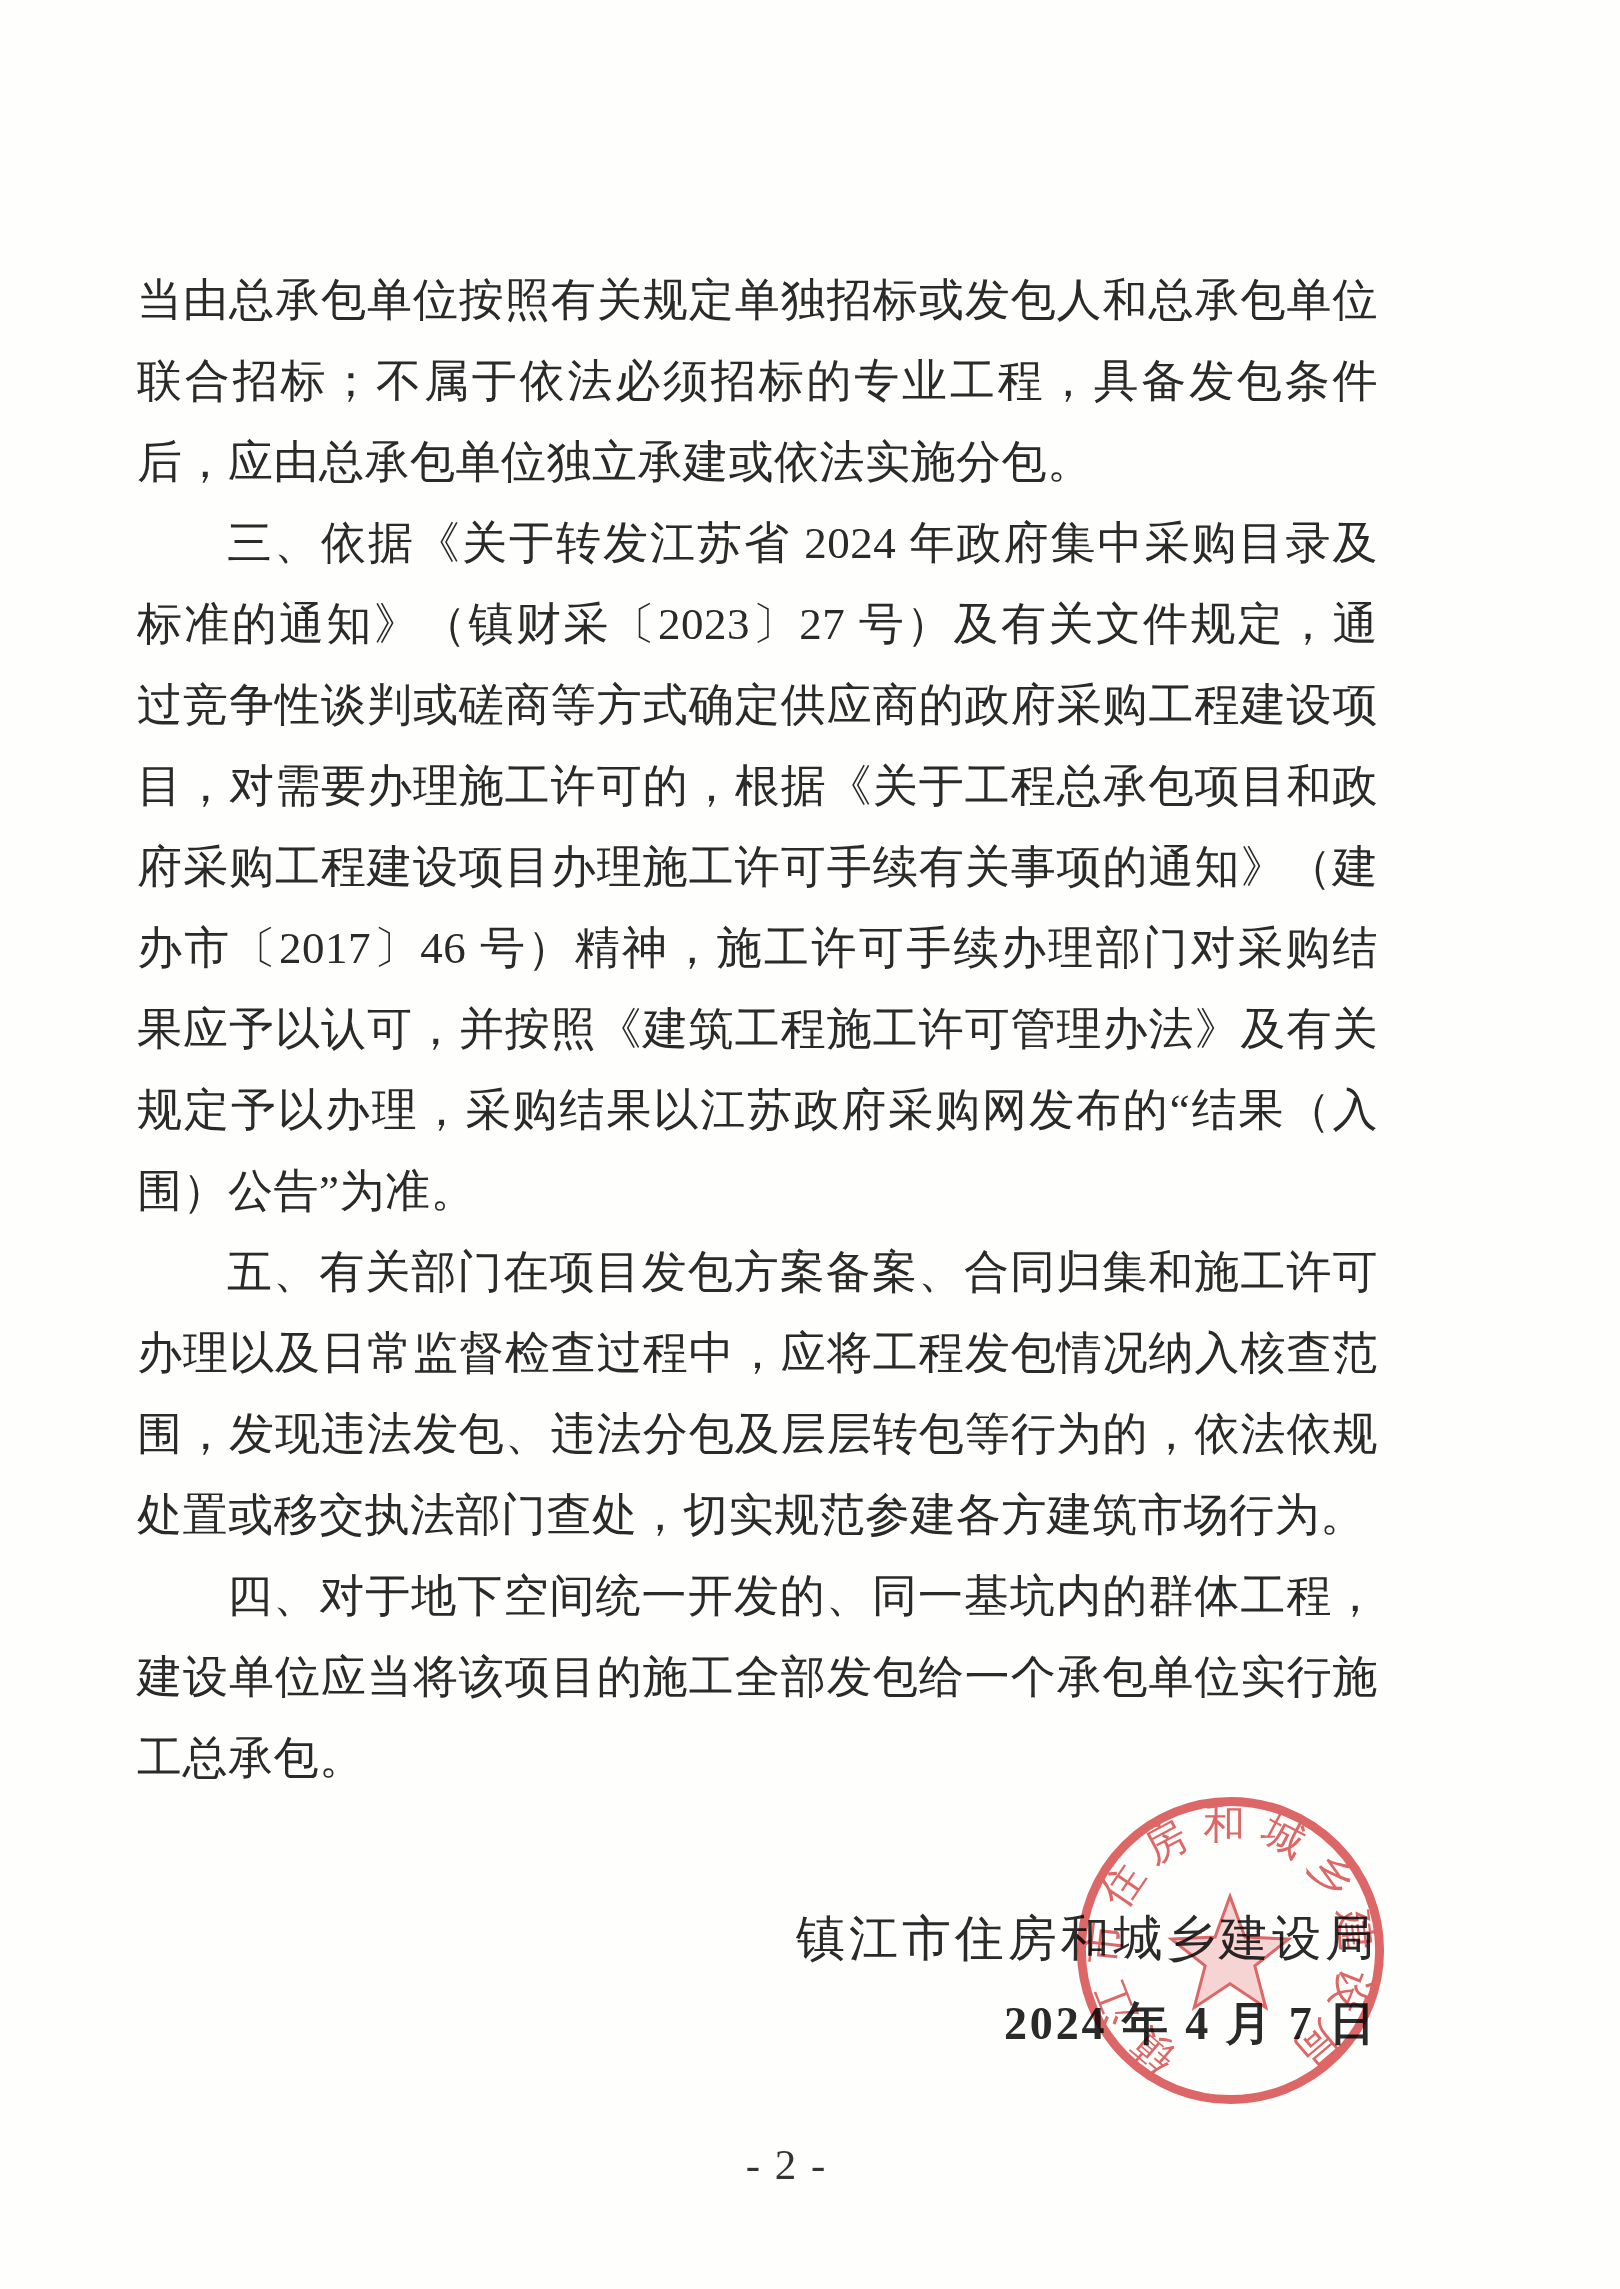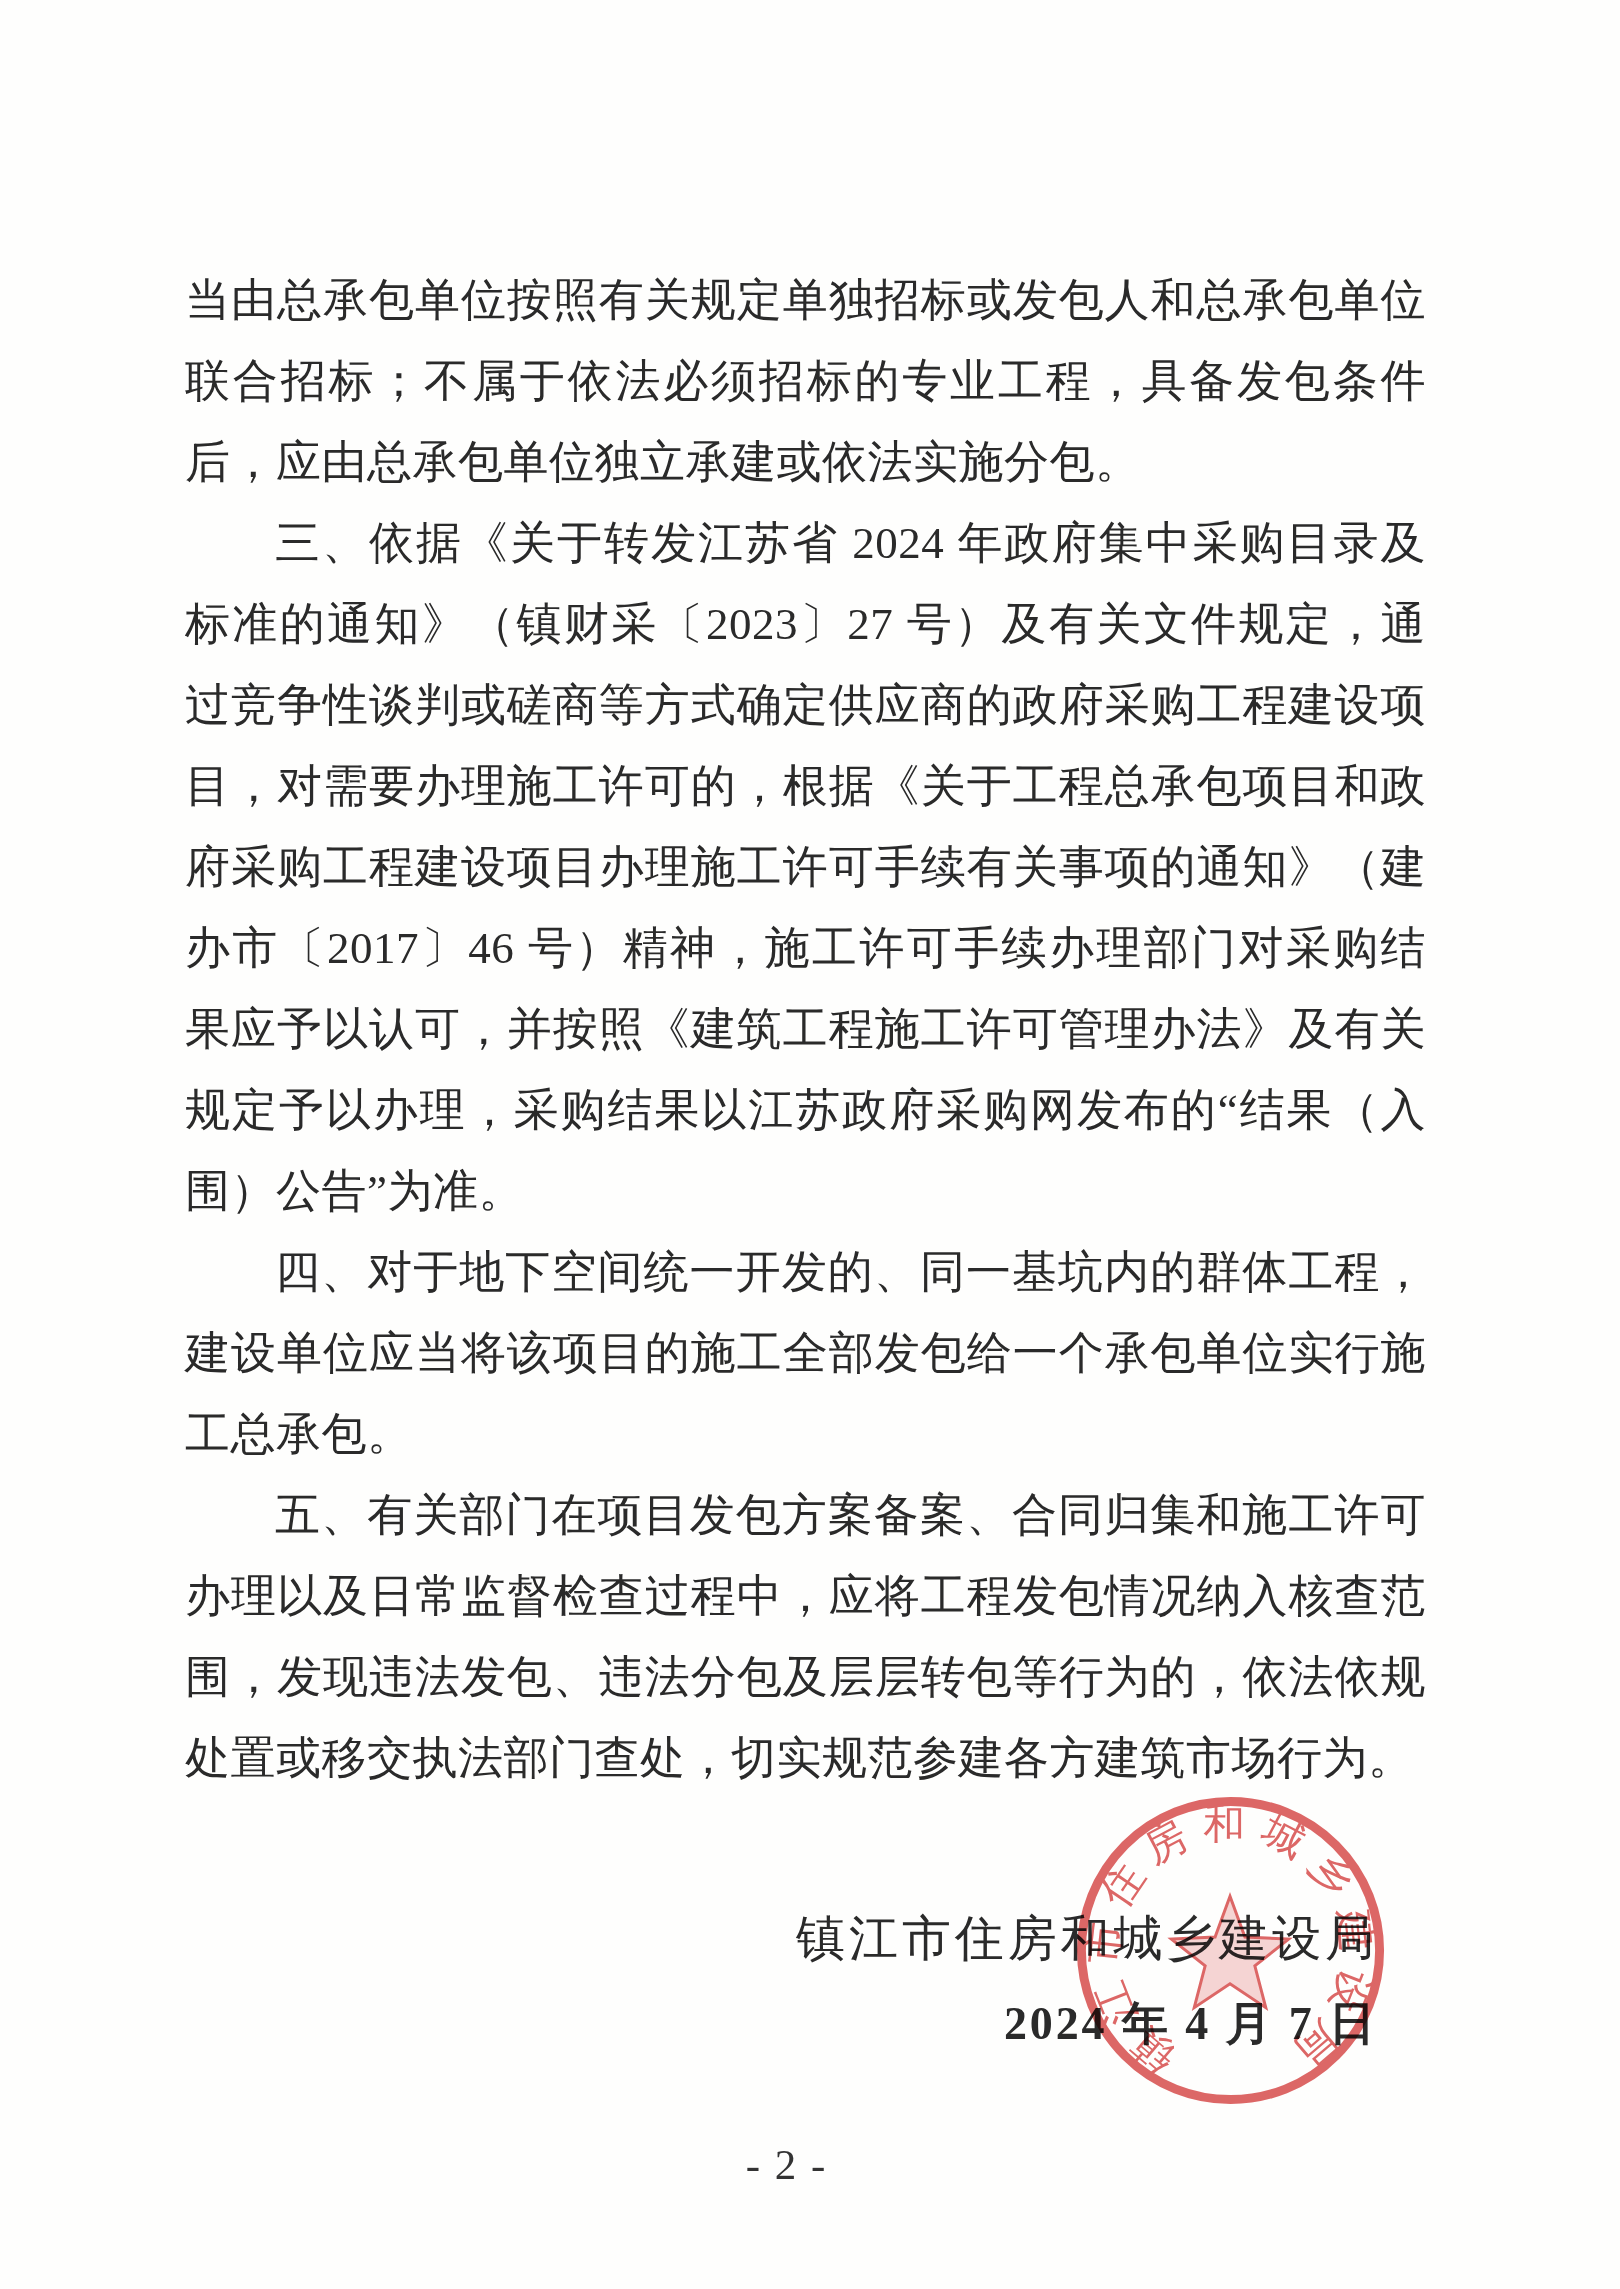--- a/index.html
+++ b/index.html
@@ -17,21 +17,20 @@
   }
   .body-text {
     position: absolute;
     left: 137px; top: 260px;
     width: 1241px;
     font-size: 45px;
     line-height: 81px;
     text-align: justify;
     text-justify: inter-ideograph;
     letter-spacing: 0.5px;
-    margin-left: 48px;
   }
   .para { margin: 0; }
   .para.indent { text-indent: 2em; }
 
   .sign-block {
     position: absolute;
     left: 137px; top: 1898px;
     width: 1241px;
     text-align: right;
   }
@@ -88,23 +87,23 @@
 <body>
 
 <div class="page">
 
   <div class="body-text">
 
       <p class="para">当由总承包单位按照有关规定单独招标或发包人和总承包单位联合招标；不属于依法必须招标的专业工程，具备发包条件后，应由总承包单位独立承建或依法实施分包。</p>
 
       <p class="para indent">三、依据《关于转发江苏省 2024 年政府集中采购目录及标准的通知》（镇财采〔2023〕27 号）及有关文件规定，通过竞争性谈判或磋商等方式确定供应商的政府采购工程建设项目，对需要办理施工许可的，根据《关于工程总承包项目和政府采购工程建设项目办理施工许可手续有关事项的通知》（建办市〔2017〕46 号）精神，施工许可手续办理部门对采购结果应予以认可，并按照《建筑工程施工许可管理办法》及有关规定予以办理，采购结果以江苏政府采购网发布的“结果（入围）公告”为准。</p>
 
+      <p class="para indent">五、有关部门在项目发包方案备案、合同归集和施工许可办理以及日常监督检查过程中，应将工程发包情况纳入核查范围，发现违法发包、违法分包及层层转包等行为的，依法依规处置或移交执法部门查处，切实规范参建各方建筑市场行为。</p>
+
       <p class="para indent">四、对于地下空间统一开发的、同一基坑内的群体工程，建设单位应当将该项目的施工全部发包给一个承包单位实行施工总承包。</p>
-
-      <p class="para indent">五、有关部门在项目发包方案备案、合同归集和施工许可办理以及日常监督检查过程中，应将工程发包情况纳入核查范围，发现违法发包、违法分包及层层转包等行为的，依法依规处置或移交执法部门查处，切实规范参建各方建筑市场行为。</p>
     </div>
 
   <div class="sign-block">
     <div class="signature">镇江市住房和城乡建设局</div>
     <div class="date">2024 年 4 月 7 日</div>
   </div>
 
   <svg class="seal" viewBox="0 0 325 325" aria-hidden="true">
     <circle class="ring" cx="162.5" cy="162.5" r="150"></circle>
     <path class="star" d="M162,108 L177,149 L221,151 L187,178 L198,220 L162,196 L126,220 L137,178 L103,151 L147,149 Z"></path>

